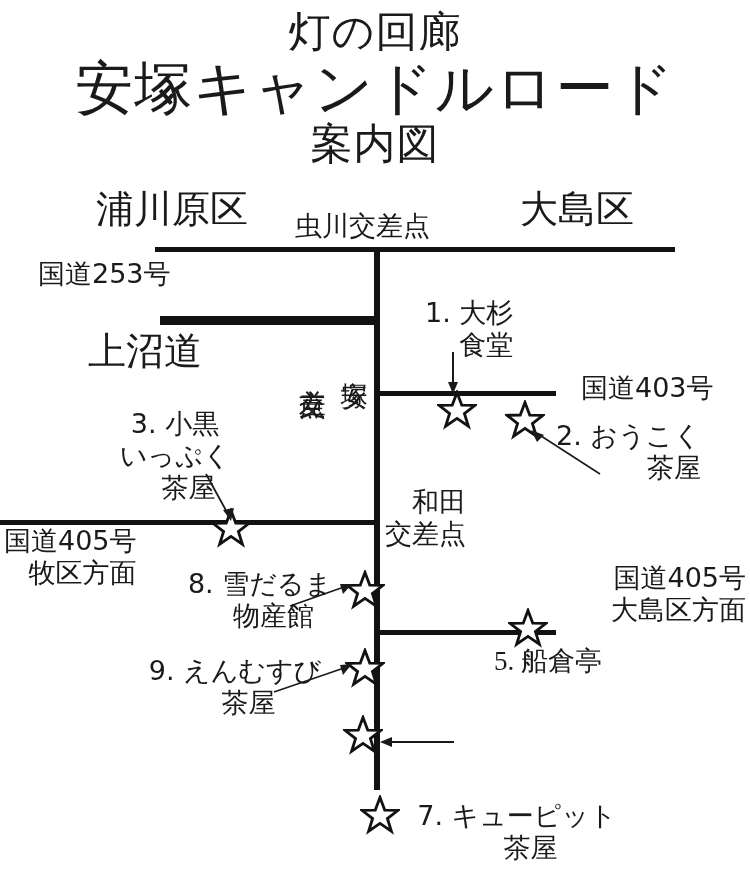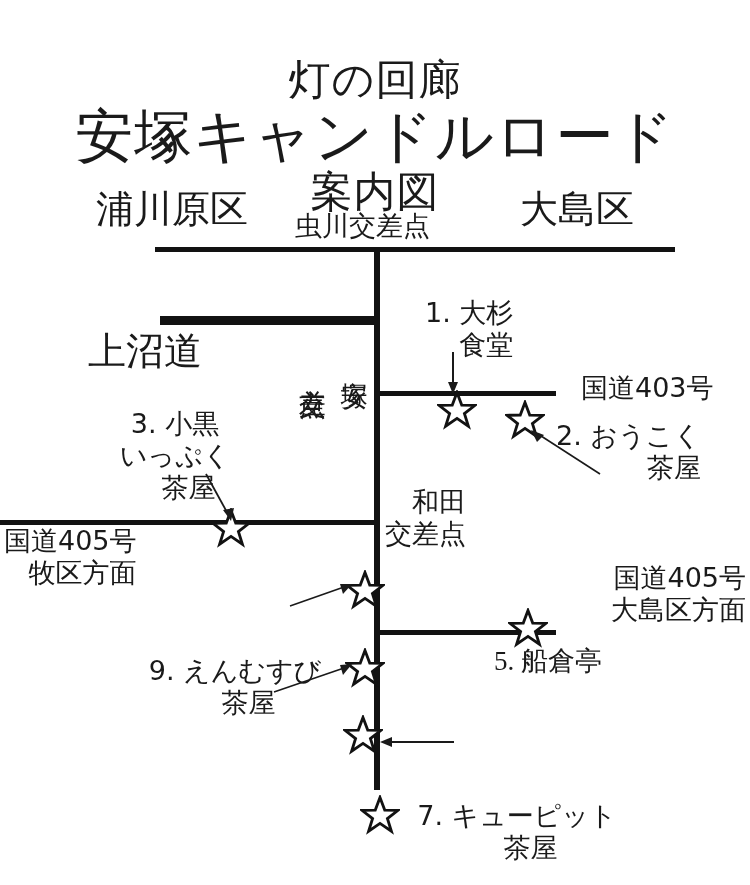--- a/index.html
+++ b/index.html
@@ -18,21 +18,20 @@
     overflow: hidden;
   }
 
   
   .title-block {
     position: absolute;
     left: 0;
     top: 0;
     width: 750px;
     text-align: center;
-    margin-top: 48px;
   }
   .title-line {
     font-size: 42px;
     line-height: 56px;
     font-weight: 400;
     letter-spacing: 1px;
     color: #1a1a1a;
     white-space: nowrap;
   }
   .title-line-1 { margin-top: 4px; }
@@ -114,20 +113,21 @@
   <div class="road road-h-thick" style="left:160px; top:316px; width:220px;"></div>
 
   <div class="road road-v" style="left:374px; top:247px; height:543px;"></div>
 
   <div class="road road-h" style="left:378px; top:391px; width:178px;"></div>
 
   <div class="road road-h" style="left:0px; top:520px; width:378px;"></div>
 
   <div class="road road-h" style="left:378px; top:630px; width:178px;"></div>
 
+  <div class="lbl lbl-mid" style="left:38px; top:260px;">国道253号</div>
 
   <div class="lbl lbl-big" style="left:88px; top:332px;">上沼道</div>
 
   <div class="lbl lbl-mid" style="left:581px; top:374px;">国道403号</div>
 
   <div class="lbl lbl-mid multi tal" style="left:4px; top:525px;">国道405号
 牧区方面</div>
 
   <div class="lbl lbl-mid multi tar" style="left:480px; top:562px; width:266px;">国道405号
 大島区方面</div>
@@ -200,20 +200,22 @@
 
   <div class="lbl lbl-mid multi tac" style="left:120px; top:655px; width:230px;">9. えんむすび
 　茶屋</div>
 
   <div class="lbl lbl-mid" style="left:494px; top:648px;font-family:Liberation Serif, serif;">5. 船倉亭</div>
 
 
   <div class="lbl lbl-mid multi tac" style="left:392px; top:800px; width:250px;">7. キューピット
 　茶屋</div>
 
+  <div class="lbl lbl-mid multi tac" style="left:168px; top:568px; width:184px;">8. 雪だるま
+　物産館</div>
 
   <div class="arrow" style="left:440px; top:352px;">
     <svg width="30" height="44" viewBox="0 0 30 44">
       <line x1="13" y1="0" x2="13" y2="34" stroke="#1a1a1a" stroke-width="2"></line>
       <polygon points="13,42 8,30 18,30" fill="#1a1a1a"></polygon>
     </svg>
   </div>
 
   <div class="arrow" style="left:528px; top:428px;">
     <svg width="80" height="50" viewBox="0 0 80 50">

